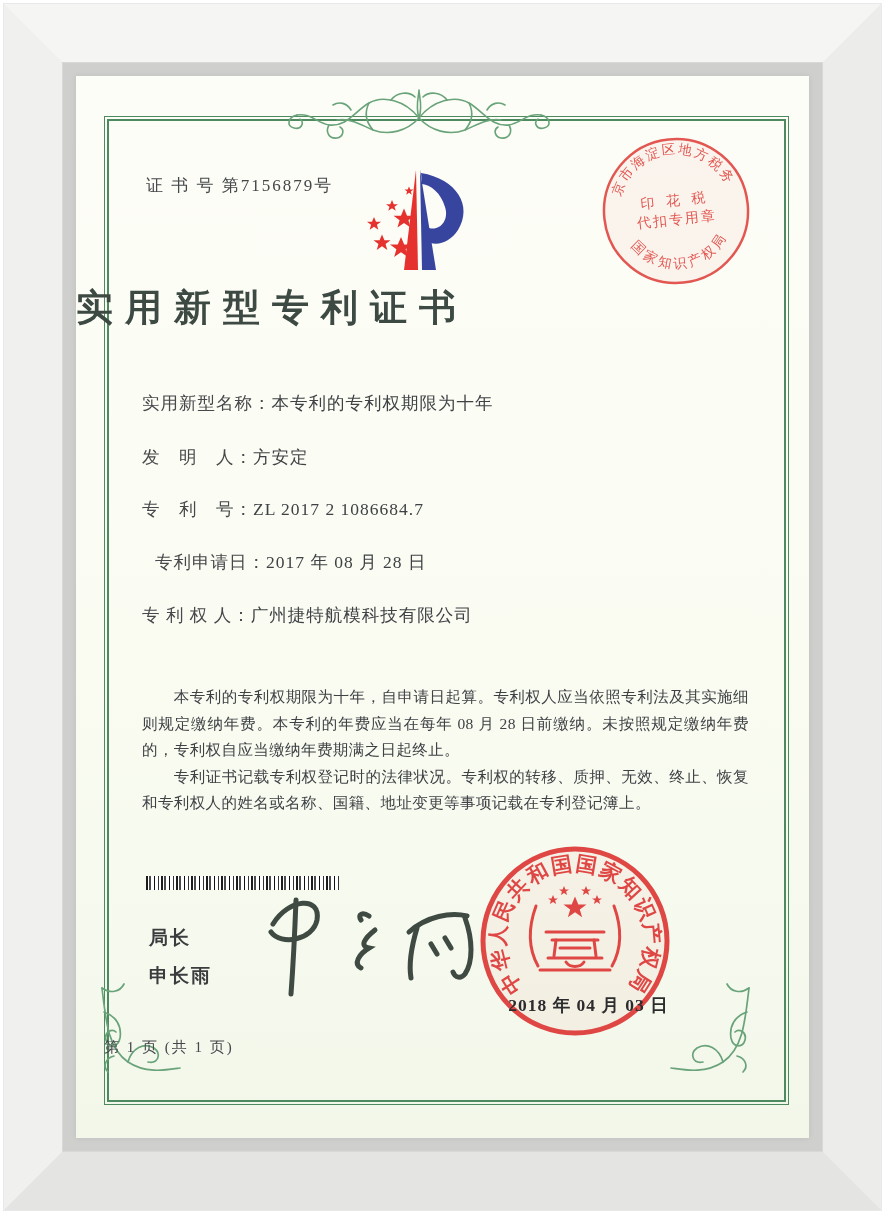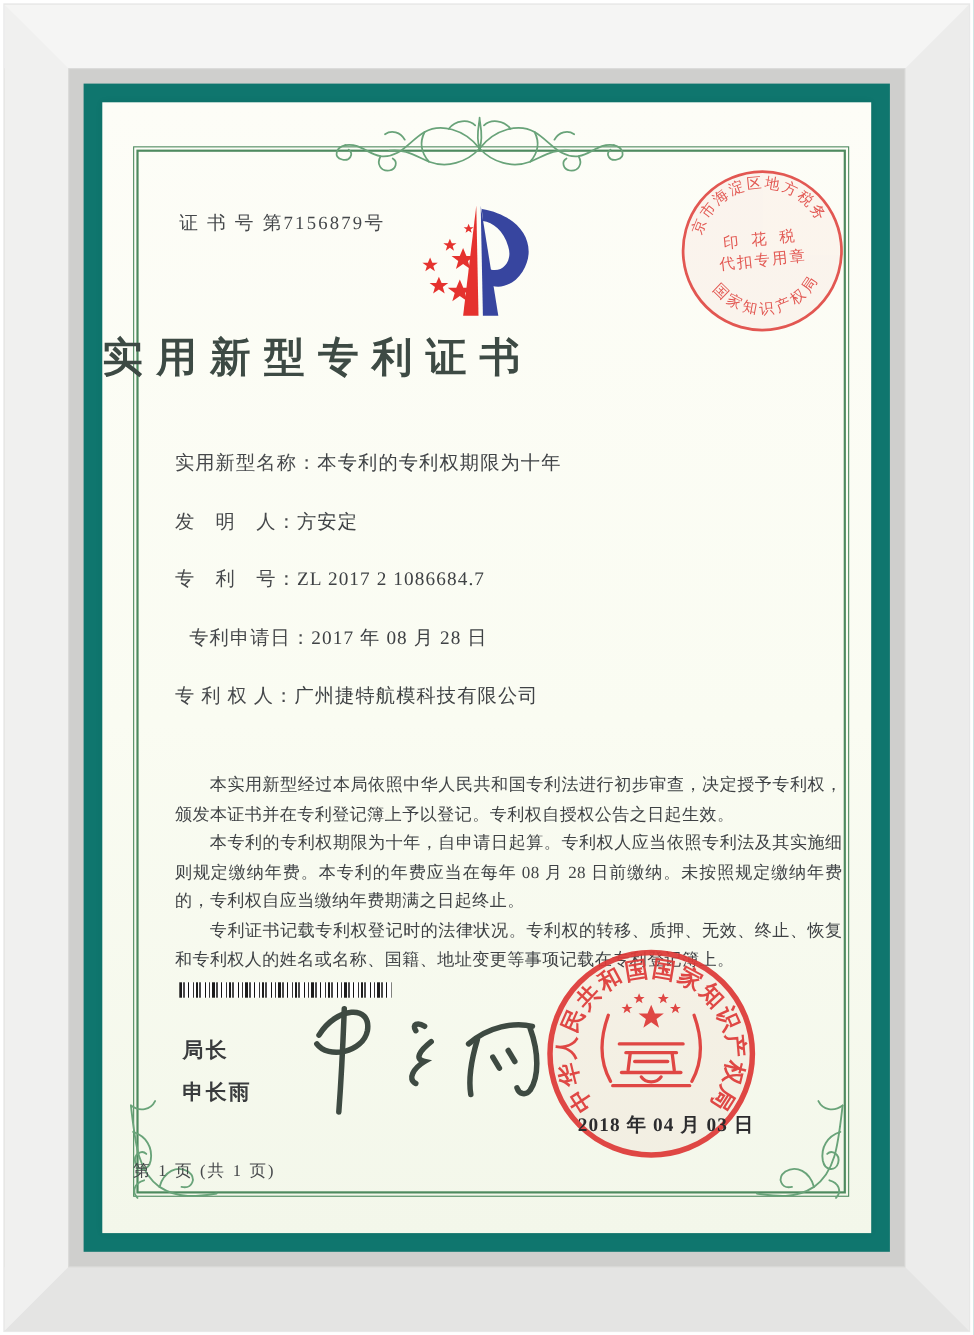--- a/index.html
+++ b/index.html
@@ -3,21 +3,21 @@
 <meta charset="utf-8">
 <style>
   html,body{margin:0;padding:0;background:#ffffff;}
   .scene{position:relative;width:885px;height:1214px;background:#fff;overflow:hidden;
          font-family:"Liberation Serif","DejaVu Serif",serif;}
   
   .frame{position:absolute;inset:4px;border:58px solid;
          border-color:#f5f5f4 #ececeb #e4e4e3 #f0f0ef;
          box-shadow:inset 0 0 0 1px #d8d8d6, 0 0 0 1px #e9e9e9;
          background:#cfcfcd;}
-  .mat{position:absolute;inset:14px;background:#0f766e;padding:17px;box-sizing:border-box;}
+  .mat{position:absolute;inset:14px;background:#0f172a;box-sizing:border-box;}
   .paper{position:relative;width:100%;height:100%;
          background:linear-gradient(180deg,#fdfdf7 0%,#fafcf2 55%,#f3f7ea 100%);
          box-shadow:0 0 6px rgba(0,0,0,0.08);}
   
   .green-border{position:absolute;left:28px;top:40px;right:20px;bottom:33px;
                 border:1px solid #4e8a5f;}
   .green-border::before{content:"";position:absolute;inset:2px;border:2px solid #4e8a5f;}
   .orn{position:absolute;}
   .cert-number{position:absolute;left:70px;top:98px;font-size:17px;color:#44474a;
                letter-spacing:2px;}
@@ -135,21 +135,20 @@
           <span class="lbl">专　利　号：</span><span class="val">ZL 2017 2 1086684.7</span>
         </div>
         <div class="field" style="top:474px;margin-left:13px;">
           <span class="lbl">专利申请日：</span><span class="val">2017 年 08 月 28 日</span>
         </div>
         <div class="field" style="top:527px;">
           <span class="lbl">专 利 权 人：</span><span class="val">广州捷特航模科技有限公司</span>
         </div>
 
         <div class="body-text">
-          <p>本实用新型经过本局依照中华人民共和国专利法进行初步审查，决定授予专利权，颁发本证书并在专利登记簿上予以登记。专利权自授权公告之日起生效。</p>
           <p>本专利的专利权期限为十年，自申请日起算。专利权人应当依照专利法及其实施细则规定缴纳年费。本专利的年费应当在每年 08 月 28 日前缴纳。未按照规定缴纳年费的，专利权自应当缴纳年费期满之日起终止。</p>
           <p>专利证书记载专利权登记时的法律状况。专利权的转移、质押、无效、终止、恢复和专利权人的姓名或名称、国籍、地址变更等事项记载在专利登记簿上。</p>
         </div>
 
         <div class="barcode"></div>
 
         <div class="officer t">局长</div>
         <div class="officer n">申长雨</div>
 
         <svg class="signature" width="250" height="130" viewBox="0 0 250 130">

